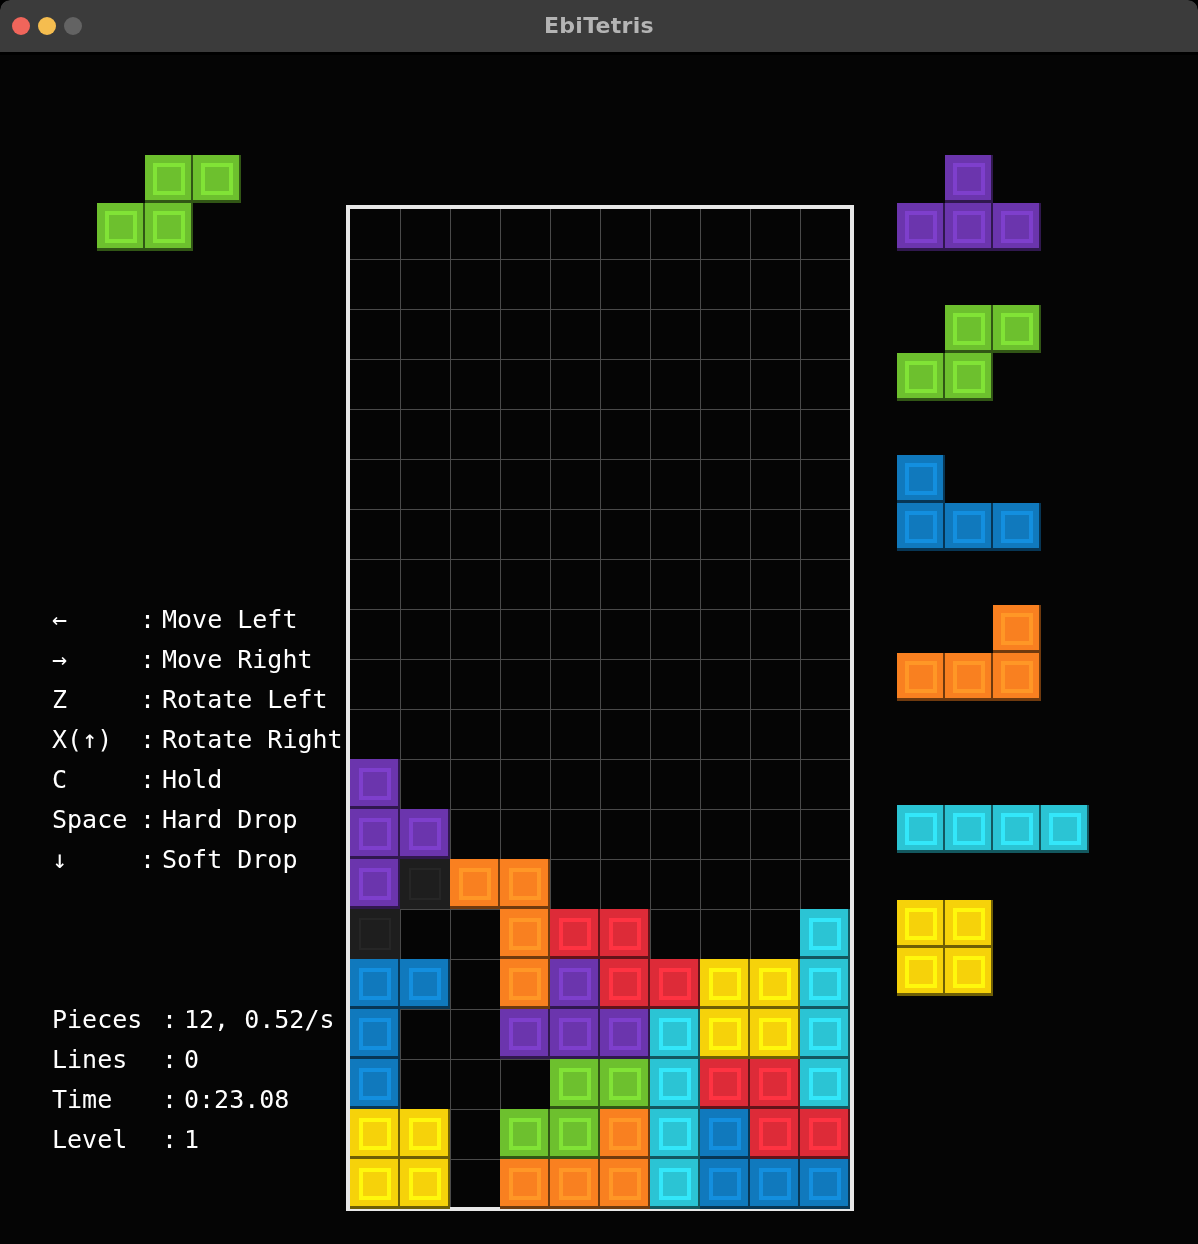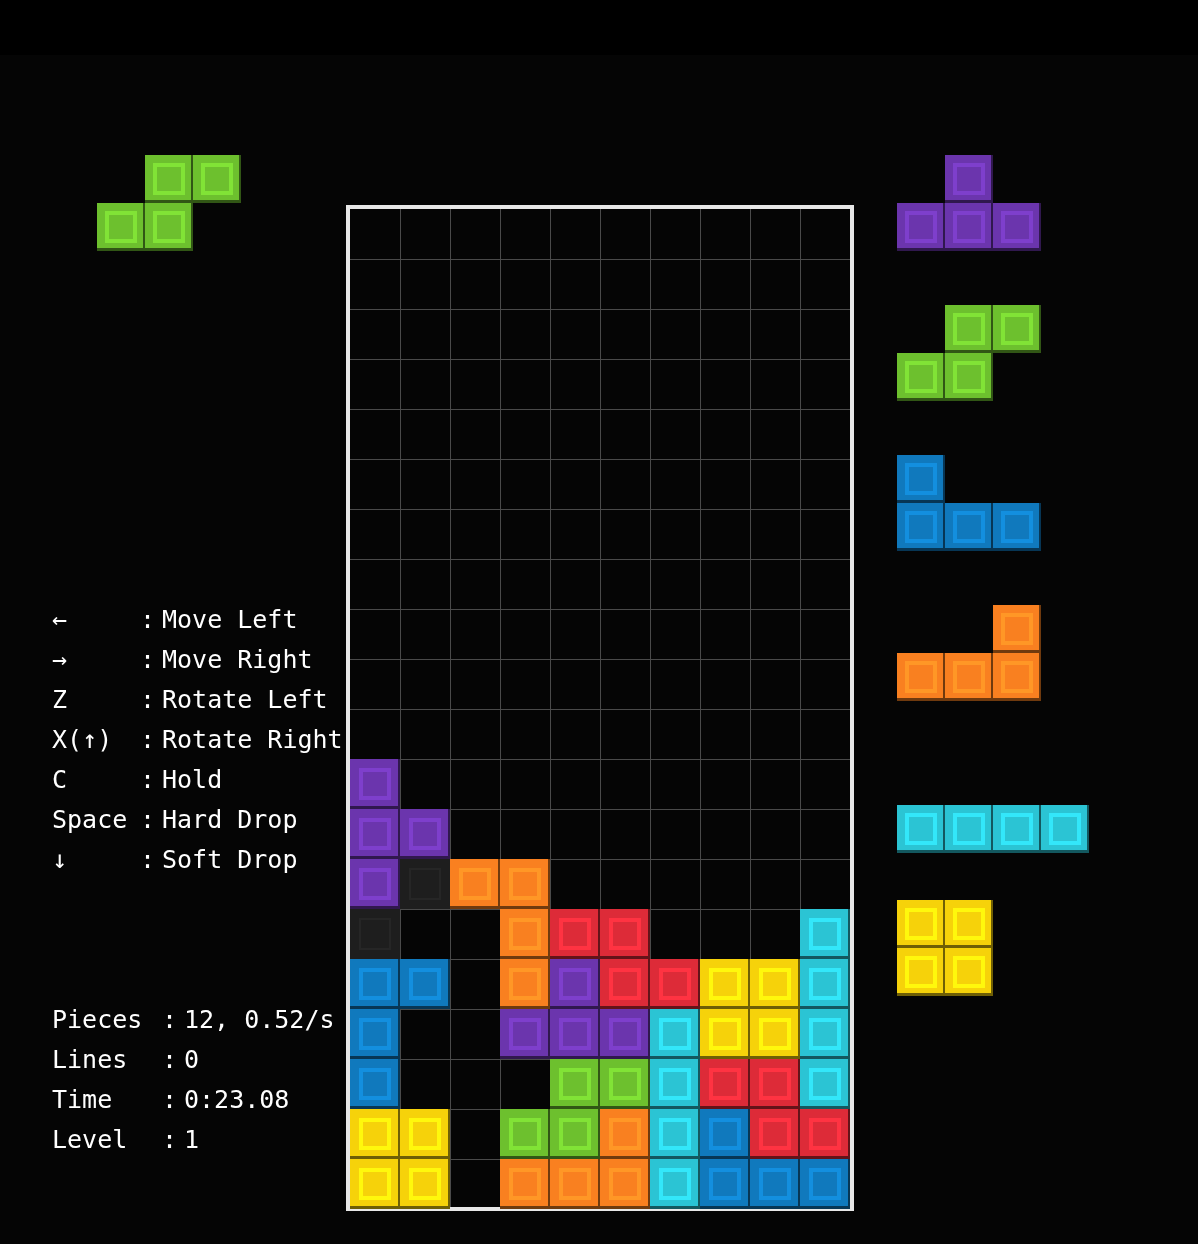--- a/index.html
+++ b/index.html
@@ -144,20 +144,28 @@
   .stat-key {
     display: inline-block;
     width: 110px;
   }
 </style>
 </head>
 <body>
 
 <div id="window">
 
+  <div id="titlebar">
+    <div id="traffic">
+      <span class="light close"></span>
+      <span class="light min"></span>
+      <span class="light max"></span>
+    </div>
+    <div id="window-title">EbiTetris</div>
+  </div>
   <div id="titlebar-bottom"></div>
 
   <div id="game">
 
     <div id="hold-area"></div>
 
     <div id="next-area"></div>
 
     <div id="playfield">
       <div id="playfield-inner">

